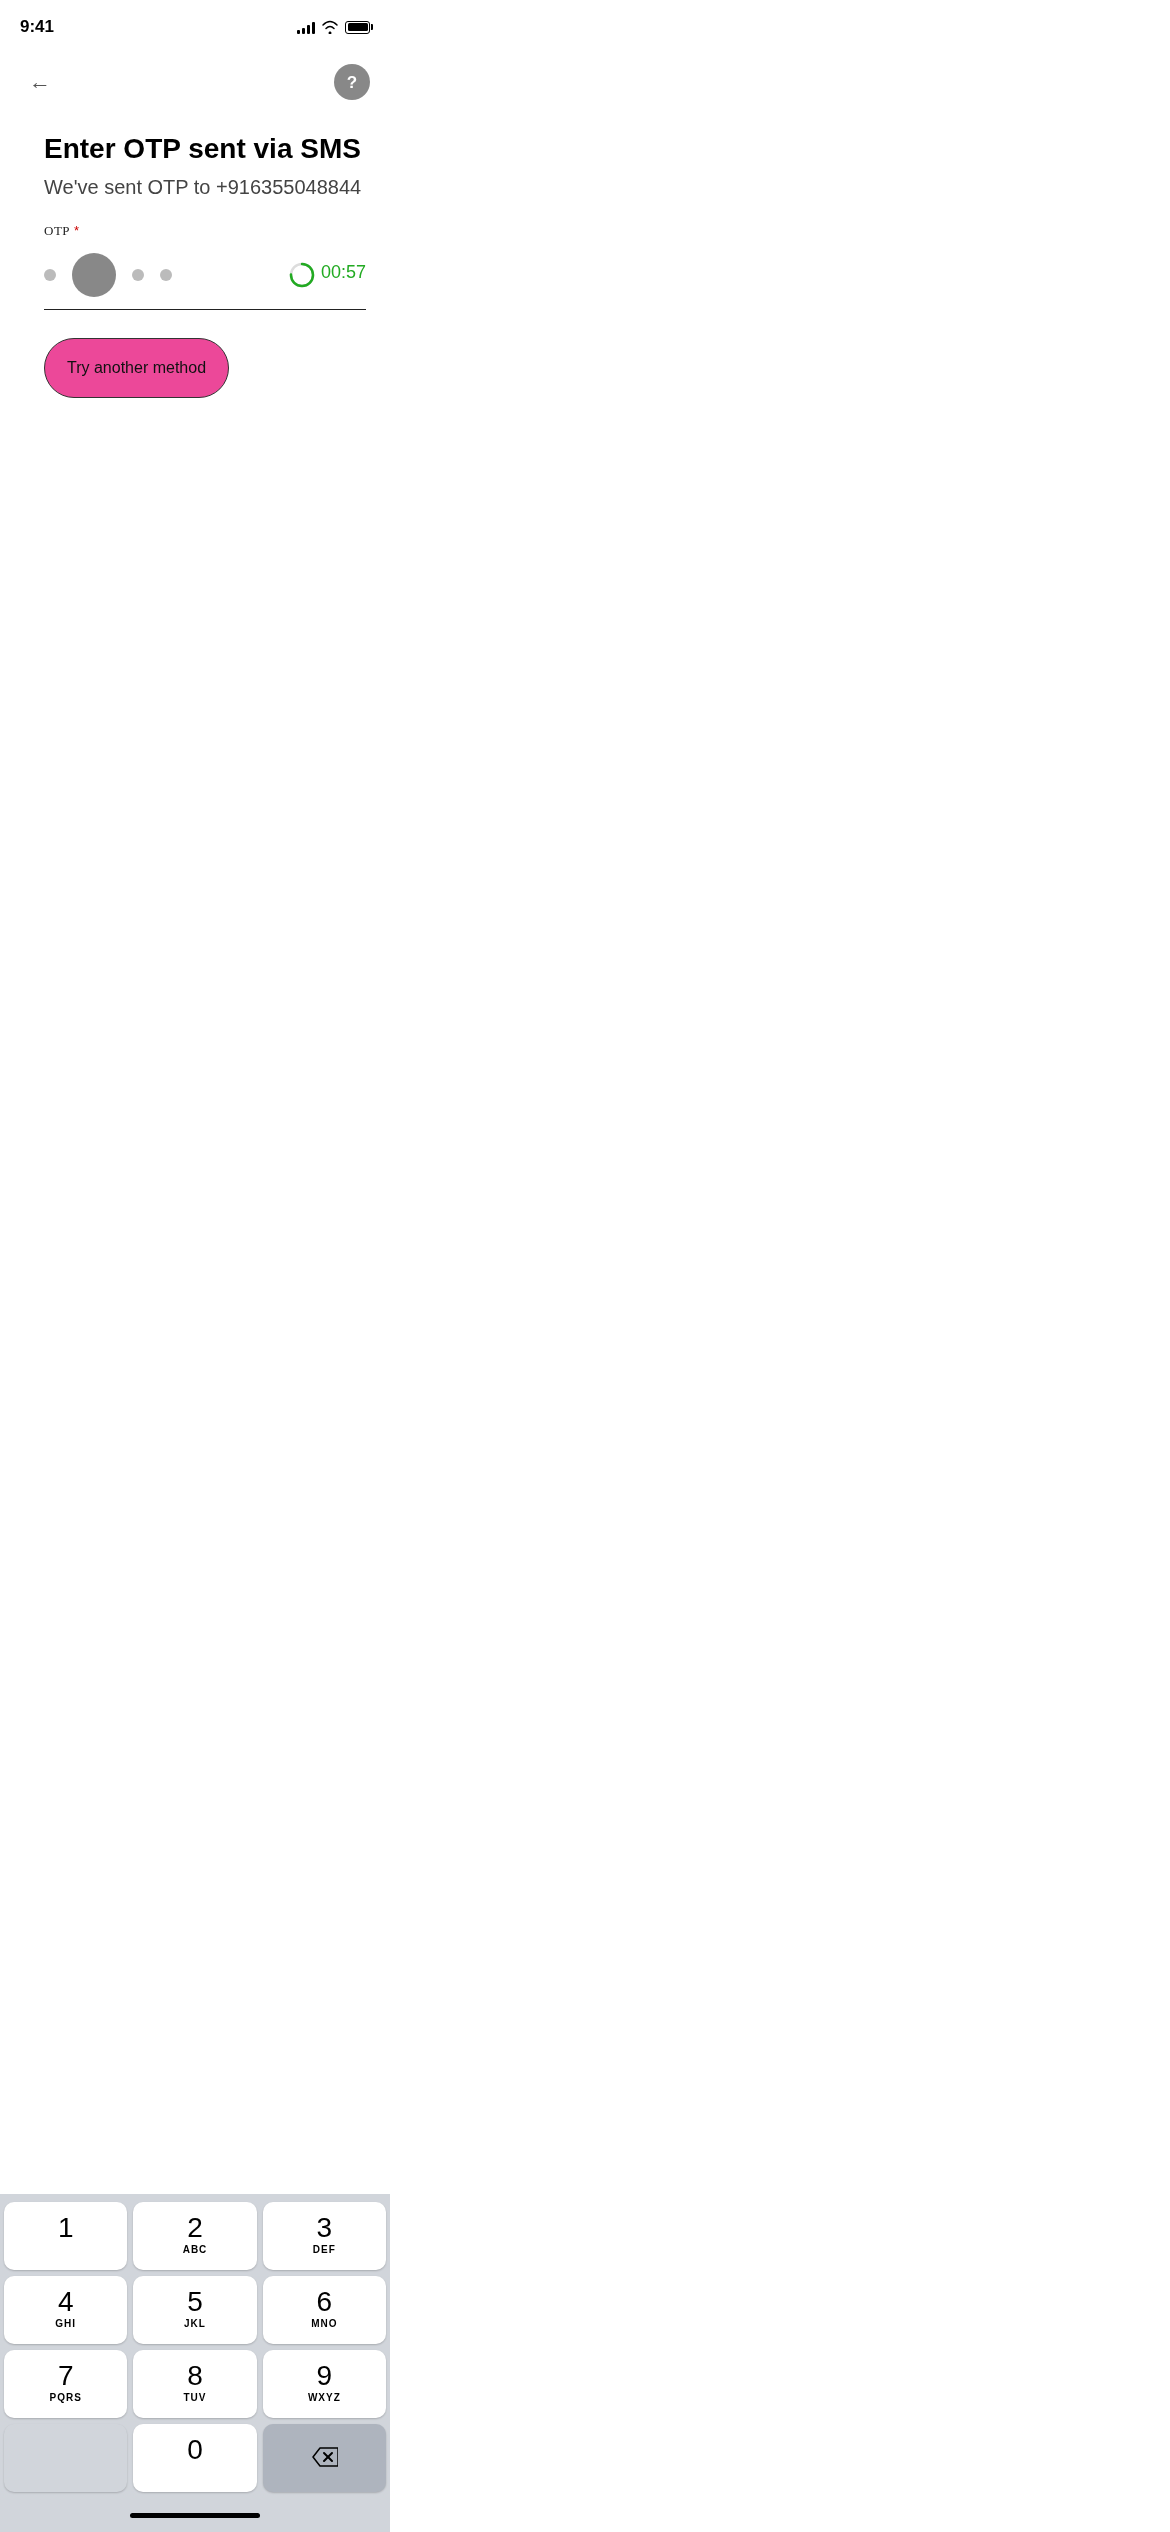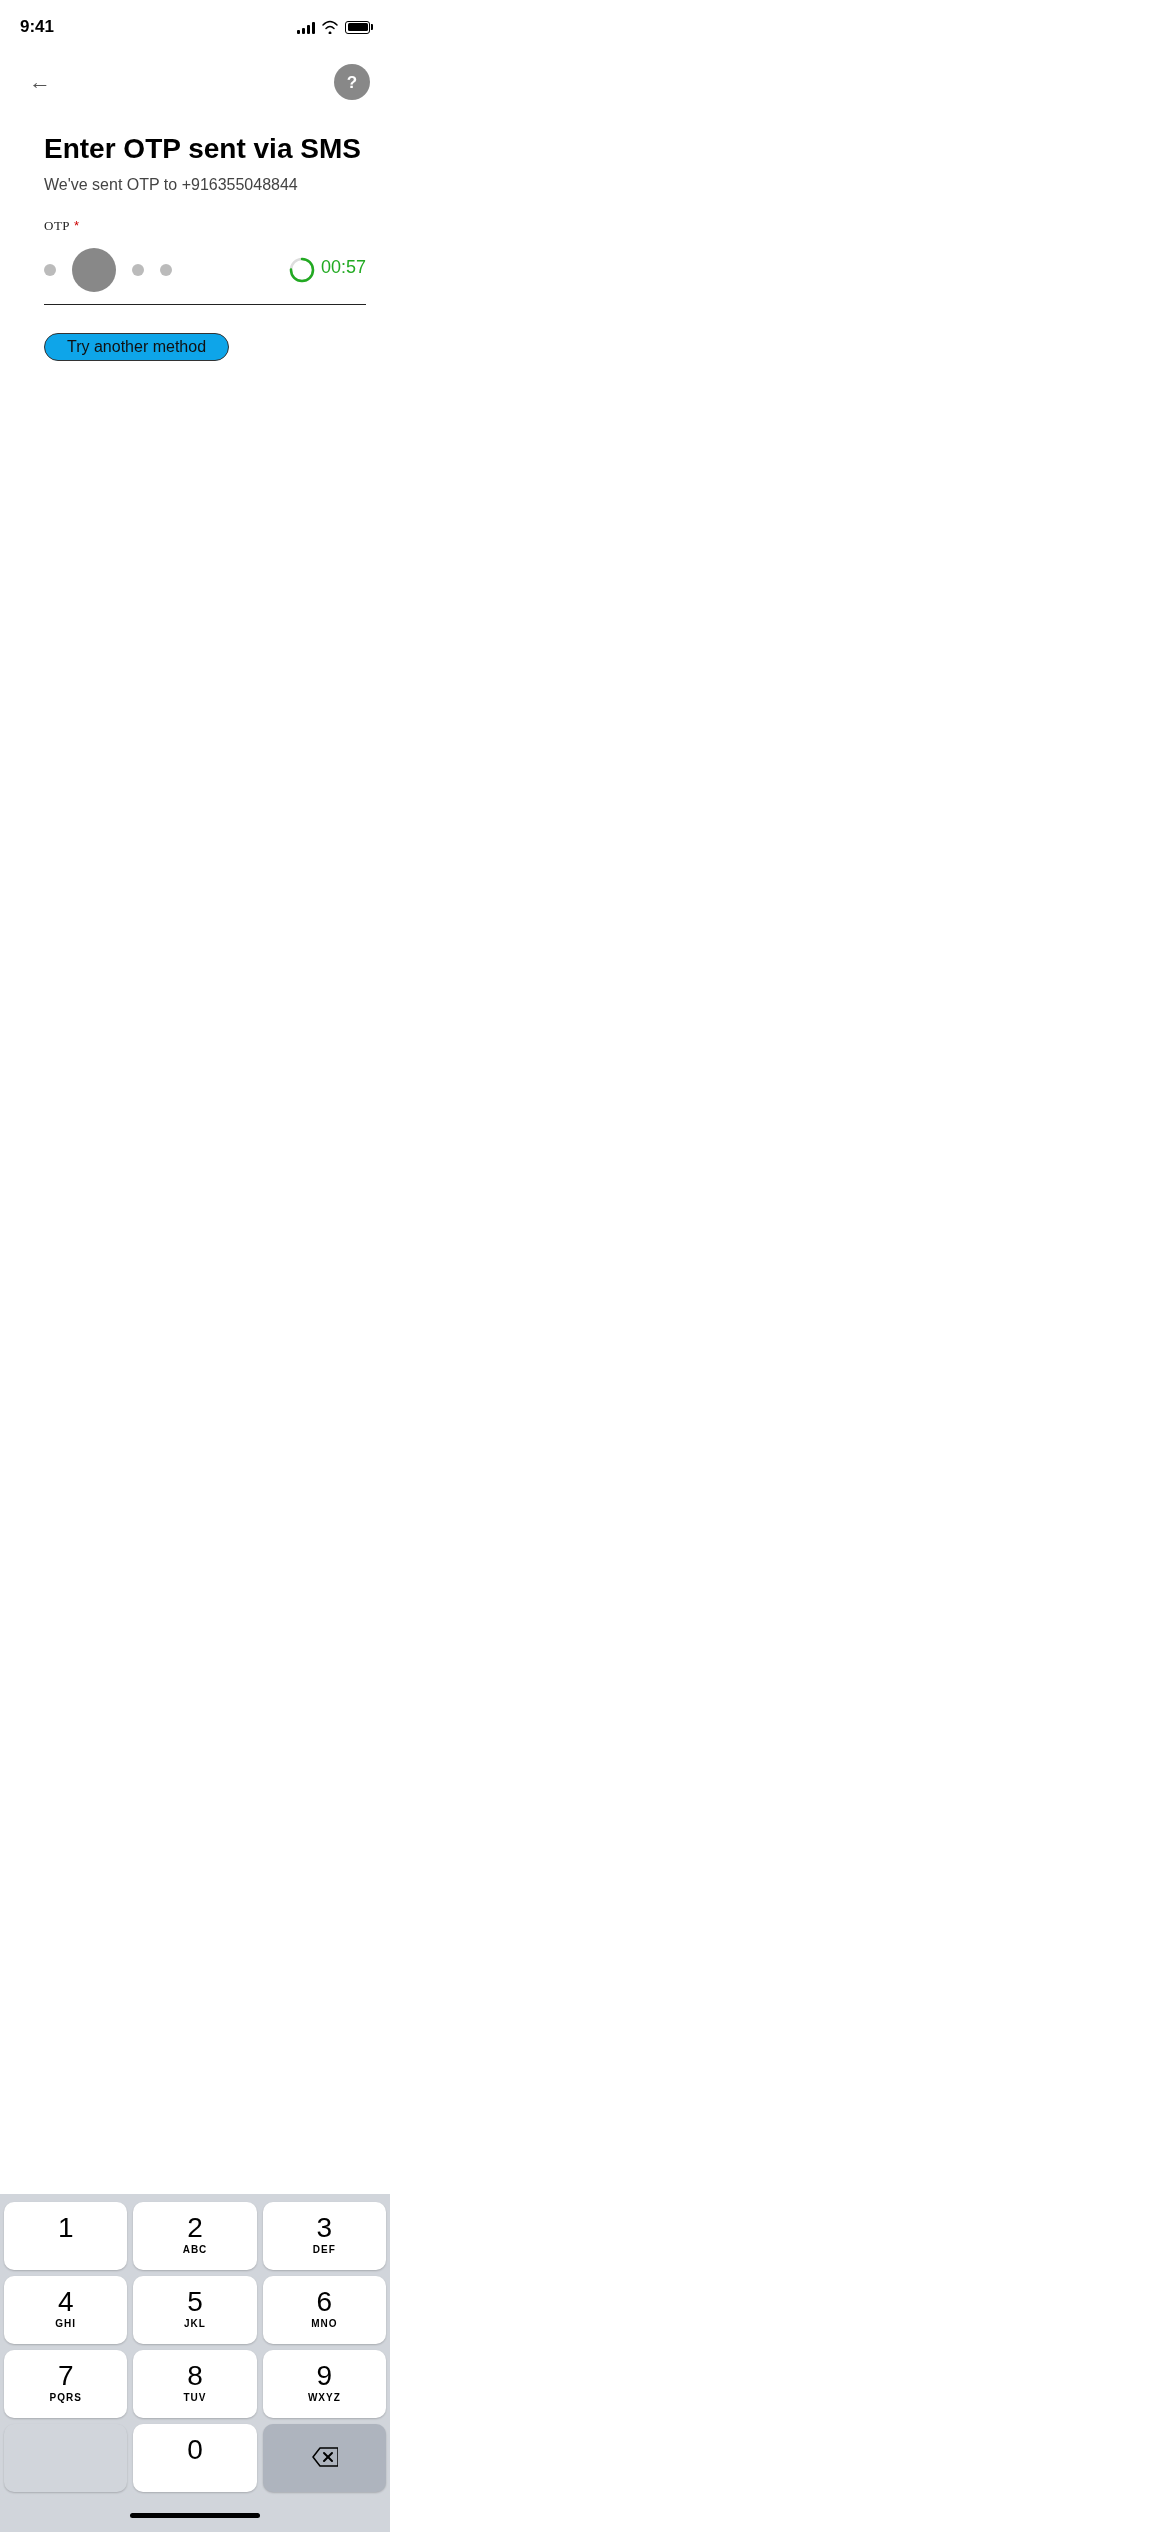--- a/index.html
+++ b/index.html
@@ -123,21 +123,21 @@
       margin-left: 20px;
     }
     .page-title {
       font-size: 28px;
       font-weight: 700;
       color: #000;
       line-height: 1.2;
       margin-bottom: 10px;
     }
     .subtitle {
-      font-size: 16px;
+      font-size: 20px;
       color: #444;
       margin-bottom: 24px;
     }
 
     
     .otp-label {
       display: flex;
       align-items: center;
       gap: 4px;
       margin-bottom: 14px;
@@ -198,23 +198,23 @@
       background: #222;
       margin-bottom: 28px;
     }
 
     
     .try-another-btn {
       display: inline-flex;
       align-items: center;
       border: 1.5px solid #333;
       border-radius: 50px;
-      padding: 4px 22px;
+      padding: 20px 22px;
       cursor: pointer;
-      background: #0ea5e9;
+      background: #ec4899;
     }
     .try-another-btn span {
       font-size: 16px;
       font-weight: 500;
       color: #111;
     }
 
     
     .keyboard {
       position: fixed;

